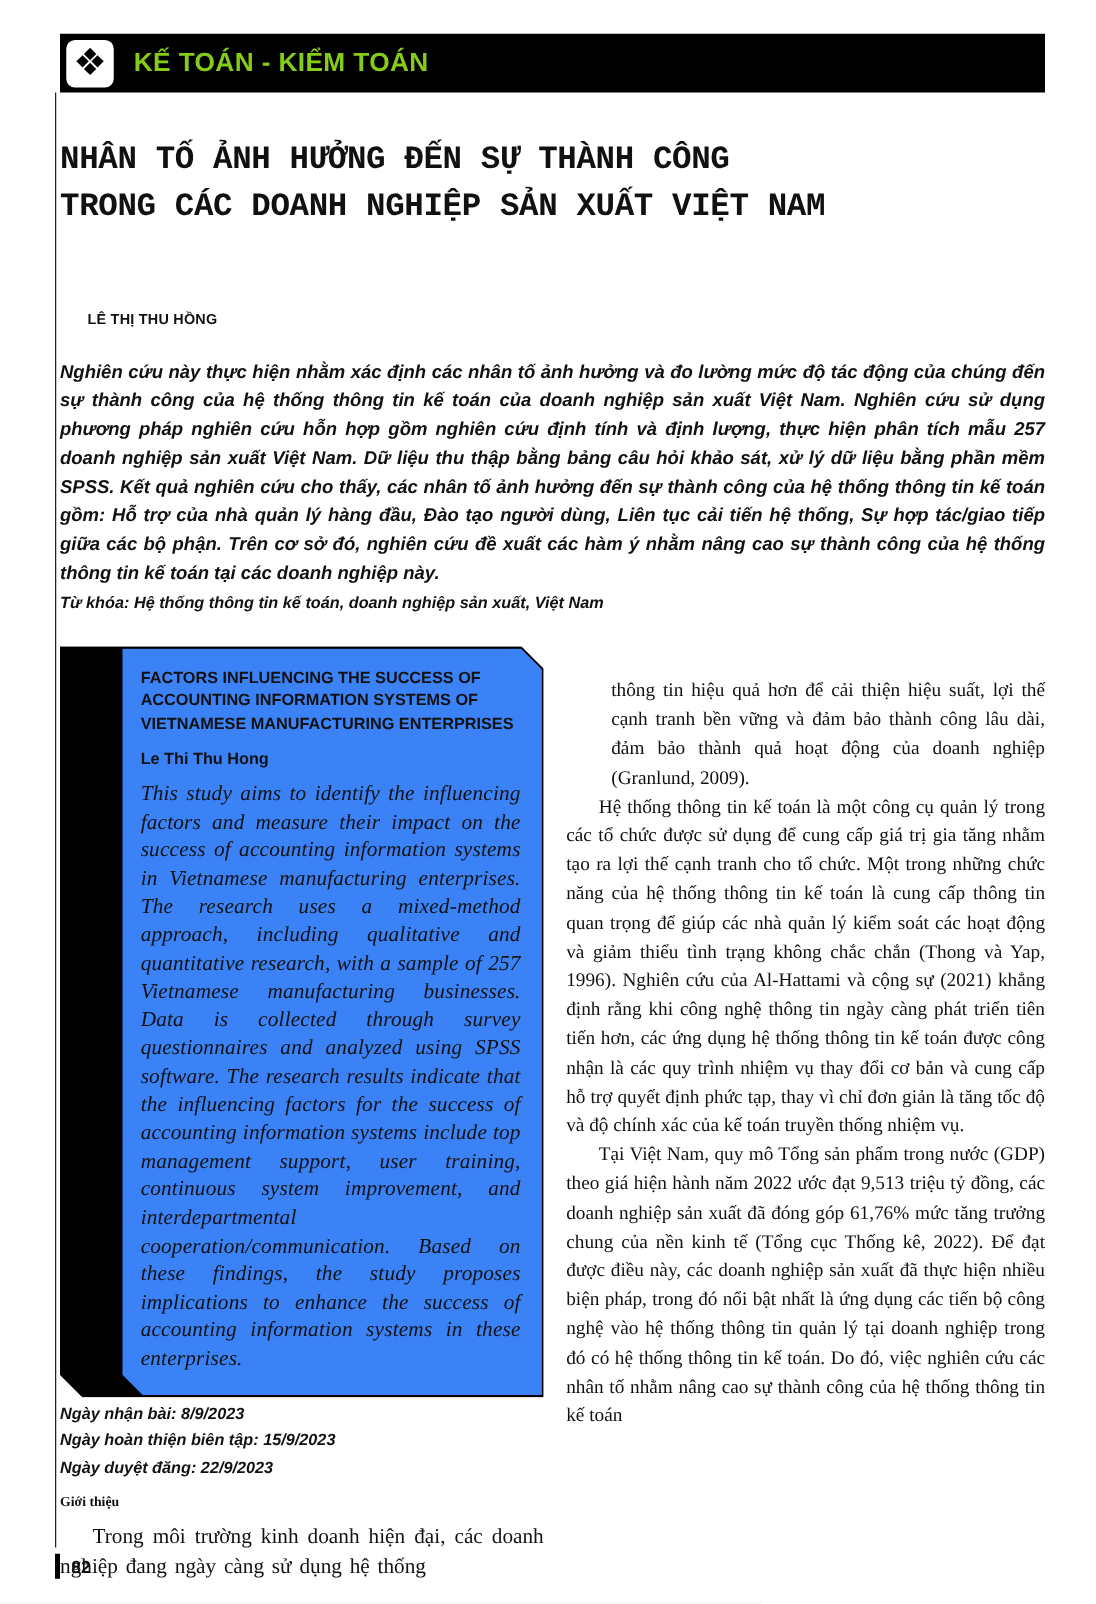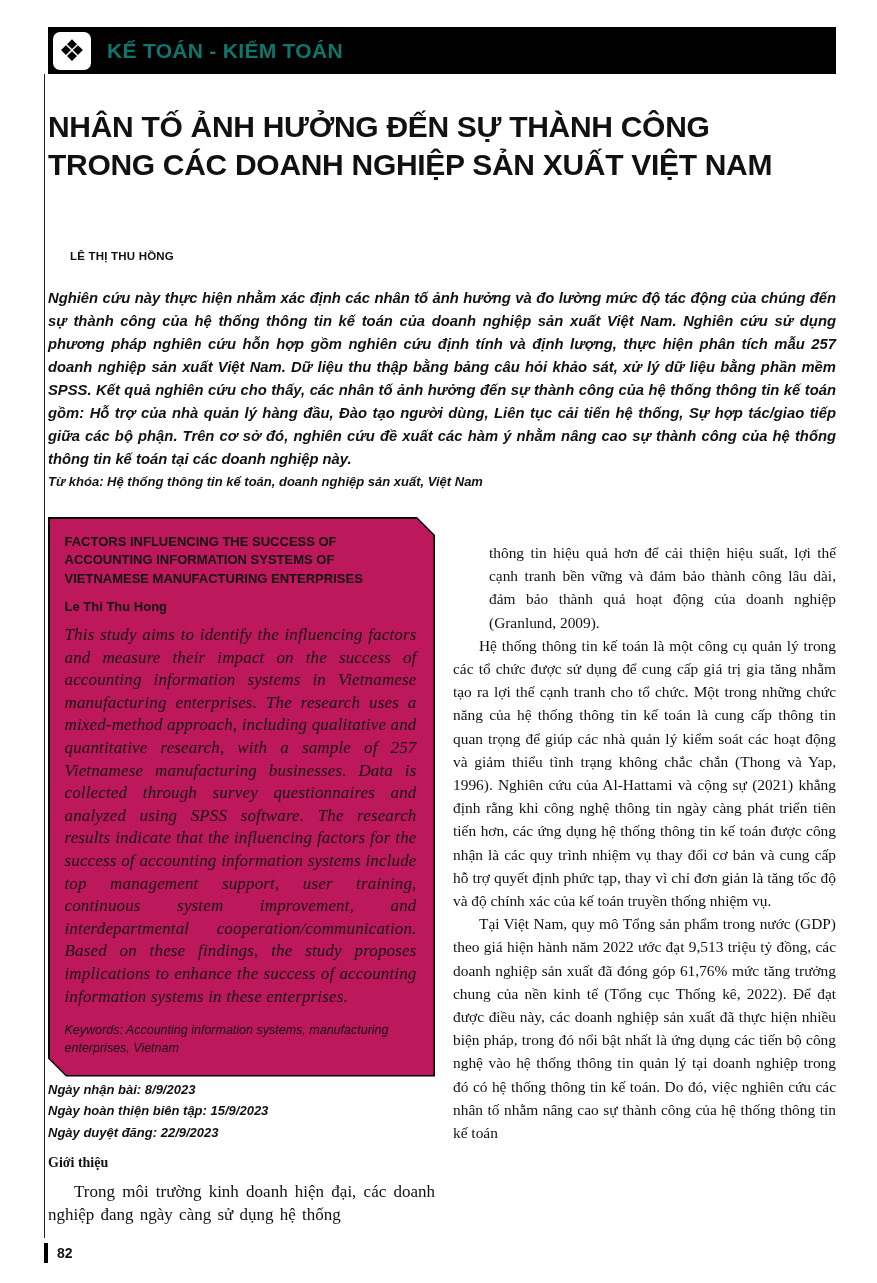--- a/index.html
+++ b/index.html
@@ -35,35 +35,35 @@
     width: 38px; height: 38px;
     margin-left: 5px;
     background: #fff;
     border-radius: 7px;
     display: flex; align-items: center; justify-content: center;
     font-size: 30px; line-height: 1; color: #000;
     font-family: "DejaVu Sans", sans-serif;
   }
   .header-label {
     margin-left: 16px;
-    color: #0f766e;
+    color: #84cc16;
     font-family: "Liberation Sans", sans-serif;
     font-weight: bold;
     font-size: 21px;
     letter-spacing: 0.3px;
   }
 
   
   .title-block {
     position: absolute;
     left: 48px; top: 108px;
     width: 792px;
-    font-family: Liberation Sans, sans-serif;
-    font-weight: bold;
-    font-size: 30px;
+    font-family: Liberation Mono, monospace;
+    font-weight: bold;
+    font-size: 26px;
     line-height: 38px;
     letter-spacing: -0.3px;
   }
   .author-vn {
     position: absolute;
     left: 48px; top: 250px;
     font-family: "Liberation Sans", sans-serif;
     font-weight: bold;
     font-size: 11.5px;
     letter-spacing: 0.2px;
@@ -108,23 +108,24 @@
   .col-right p { margin: 0; text-indent: 26px; }
   .col-right p.no-indent { text-indent: 0; margin-left: 36px; }
 
   
   .ebox-outer {
     background: #000;
     clip-path: polygon(0 0, calc(100% - 18px) 0, 100% 18px, 100% 100%, 18px 100%, 0 calc(100% - 18px));
     padding: 1.5px;
   }
   .ebox-inner {
-    background: #be185d;
+    background: #3b82f6;
     clip-path: polygon(0 0, calc(100% - 17px) 0, 100% 17px, 100% 100%, 17px 100%, 0 calc(100% - 17px));
     padding: 14px 17px 18px 15px;
+    margin-left: 48px;
   }
   .ebox-title {
     font-family: "Liberation Sans", sans-serif;
     font-weight: bold;
     font-size: 13px;
     line-height: 18.5px;
   }
   .ebox-author {
     font-family: "Liberation Sans", sans-serif;
     font-weight: bold;
@@ -151,21 +152,21 @@
     margin-top: 2px;
     font-family: "Liberation Sans", sans-serif;
     font-style: italic;
     font-weight: 700;
     font-size: 13px;
     line-height: 21.5px;
   }
   .intro-heading {
     margin-top: 12px;
     font-weight: bold;
-    font-size: 14px;
+    font-size: 11px;
   }
   .intro-para {
     margin-top: 9px;
     font-size: 17px;
     line-height: 23.2px;
     text-align: justify;
     text-indent: 26px;
     word-spacing: 2px;
   }
 
@@ -205,21 +206,20 @@
   <div class="abstract-vn">Nghiên cứu này thực hiện nhằm xác định các nhân tố ảnh hưởng và đo lường mức độ tác động của chúng đến sự thành công của hệ thống thông tin kế toán của doanh nghiệp sản xuất Việt Nam. Nghiên cứu sử dụng phương pháp nghiên cứu hỗn hợp gồm nghiên cứu định tính và định lượng, thực hiện phân tích mẫu 257 doanh nghiệp sản xuất Việt Nam. Dữ liệu thu thập bằng bảng câu hỏi khảo sát, xử lý dữ liệu bằng phần mềm SPSS. Kết quả nghiên cứu cho thấy, các nhân tố ảnh hưởng đến sự thành công của hệ thống thông tin kế toán gồm: Hỗ trợ của nhà quản lý hàng đầu, Đào tạo người dùng, Liên tục cải tiến hệ thống, Sự hợp tác/giao tiếp giữa các bộ phận. Trên cơ sở đó, nghiên cứu đề xuất các hàm ý nhằm nâng cao sự thành công của hệ thống thông tin kế toán tại các doanh nghiệp này.</div>
 
   <div class="keywords-vn">Từ khóa: Hệ thống thông tin kế toán, doanh nghiệp sản xuất, Việt Nam</div>
 
   <div class="col-left">
     <div class="ebox-outer">
       <div class="ebox-inner">
         <div class="ebox-title">FACTORS INFLUENCING THE SUCCESS OF ACCOUNTING INFORMATION SYSTEMS OF VIETNAMESE MANUFACTURING ENTERPRISES</div>
         <div class="ebox-author">Le Thi Thu Hong</div>
         <div class="ebox-abstract">This study aims to identify the influencing factors and measure their impact on the success of accounting information systems in Vietnamese manufacturing enterprises. The research uses a mixed-method approach, including qualitative and quantitative research, with a sample of 257 Vietnamese manufacturing businesses. Data is collected through survey questionnaires and analyzed using SPSS software. The research results indicate that the influencing factors for the success of accounting information systems include top management support, user training, continuous system improvement, and interdepartmental cooperation/communication. Based on these findings, the study proposes implications to enhance the success of accounting information systems in these enterprises.</div>
-        <div class="ebox-keywords">Keywords: Accounting information systems, manufacturing enterprises, Vietnam</div>
       </div>
     </div>
 
     <div class="dates">
       <div>Ngày nhận bài: 8/9/2023</div>
       <div>Ngày hoàn thiện biên tập: 15/9/2023</div>
       <div>Ngày duyệt đăng: 22/9/2023</div>
     </div>
 
     <div class="intro-heading">Giới thiệu</div>

